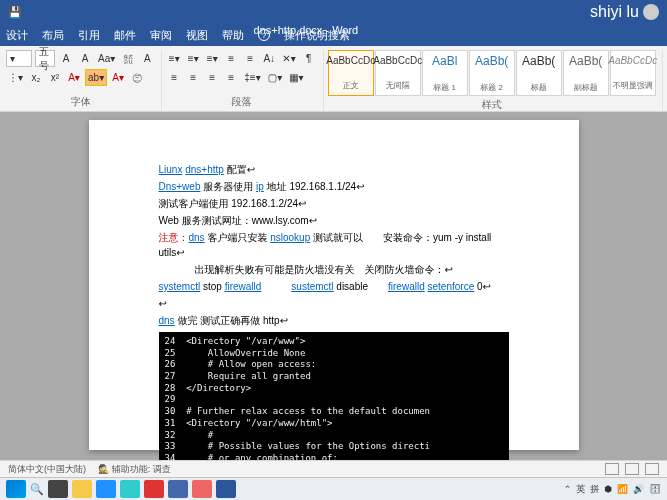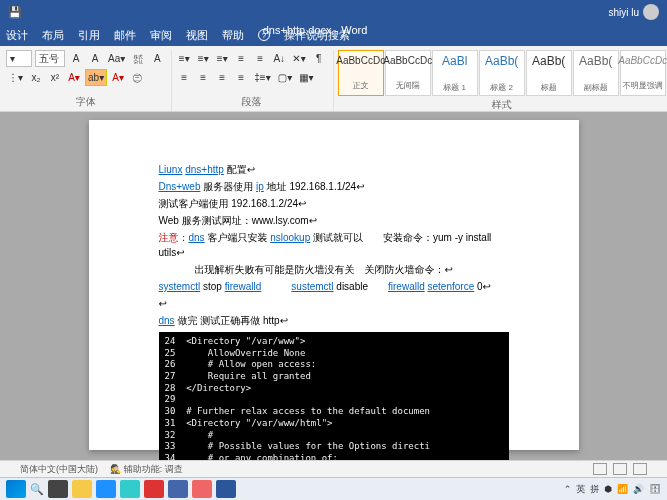--- a/index.html
+++ b/index.html
@@ -1,20 +1,20 @@
 <!DOCTYPE html>
 <html><head>
 <meta charset="utf-8">
 <style>
 * { margin: 0; padding: 0; box-sizing: border-box; font-family: "Microsoft YaHei", "Segoe UI", sans-serif; }
 body { width: 667px; height: 500px; overflow: hidden; background: #f3f3f3; font-size: 11px; color: #333; }
 
 .titlebar { height: 24px; background: #2b579a; color: #fff; display: flex; align-items: center; justify-content: space-between; padding: 0 8px; }
 .titlebar .title { font-size: 11px; flex: 1; text-align: center; margin-top: 36px; }
-.titlebar .user { font-size: 10px; display: flex; align-items: center; gap: 4px; }
+.titlebar .user { font-size: 16px; display: flex; align-items: center; gap: 4px; }
 .titlebar .avatar { width: 16px; height: 16px; border-radius: 50%; background: #ccc; display: inline-block; }
 
 .menubar { height: 22px; background: #2b579a; color: #fff; display: flex; align-items: center; padding: 0 6px; gap: 14px; font-size: 11px; }
 .menubar span { cursor: default; }
 .menubar .help-icon { width: 12px; height: 12px; border: 1px solid #fff; border-radius: 50%; display: inline-flex; align-items: center; justify-content: center; font-size: 8px; }
 
 .ribbon { height: 66px; background: #f3f3f3; border-bottom: 1px solid #d4d4d4; display: flex; padding: 4px 6px 0; gap: 4px; position: relative; }
 .ribbon-group { display: flex; flex-direction: column; justify-content: space-between; border-right: 1px solid #e1e1e1; padding: 0 6px 0 0; }
 .ribbon-controls { display: flex; flex-direction: column; gap: 2px; }
 .ribbon-row { display: flex; align-items: center; gap: 3px; font-size: 10px; }
@@ -30,21 +30,21 @@
 .style-item .name { font-size: 8px; color: #666; margin-top: 14px; }
 
 .canvas { height: 368px; background: #aaa; overflow: auto; padding: 8px 0 30px; display: flex; justify-content: center; }
 .page { width: 490px; background: #fff; box-shadow: 0 2px 6px rgba(0,0,0,.3); padding: 42px 70px 18px; font-size: 10px; line-height: 1.5; color: #000; }
 .page p { margin-bottom: 2px; }
 .link { color: #0563c1; text-decoration: underline; }
 .redtext { color: #c00; }
 
 .codeblock { background: #000; color: #eee; font-family: Consolas, monospace; font-size: 9px; padding: 4px 6px; margin: 4px 0; line-height: 1.3; white-space: pre; }
 
-.statusbar { position: fixed; bottom: 23px; left: 0; right: 0; height: 17px; background: #f3f3f3; border-top: 1px solid #d4d4d4; display: flex; align-items: center; padding: 0 20px; font-size: 9px; color: #555; gap: 12px; width: 667px; }
+.statusbar { position: fixed; bottom: 23px; left: 0; right: 0; height: 17px; background: #f3f3f3; border-top: 1px solid #d4d4d4; display: flex; align-items: center; padding: 0 8px; font-size: 9px; color: #555; gap: 12px; width: 667px; }
 .statusbar .right { margin-left: auto; display: flex; align-items: center; gap: 6px; }
 .view-btn { width: 14px; height: 12px; border: 1px solid #999; display: inline-block; }
 
 .taskbar { position: fixed; bottom: 0; left: 0; right: 0; height: 23px; background: #e8eef4; border-top: 1px solid #c4c4c4; display: flex; align-items: center; padding: 0 6px; gap: 4px; width: 667px; }
 .task-icon { width: 20px; height: 18px; border-radius: 2px; display: inline-block; }
 .task-sep { flex: 1; }
 .tray { display: flex; align-items: center; gap: 5px; font-size: 9px; color: #333; }
 </style>
 </head>
 <body>
@@ -68,21 +68,21 @@
   <span>帮助</span>
   <span class="help-icon">?</span>
   <span>操作说明搜索</span>
 </div>
 
 <div class="ribbon">
   <div class="ribbon-group">
     <div class="ribbon-controls">
       <div class="ribbon-row">
         <span class="combo" style="width:26px">▾</span>
-        <span class="combo" style="width:30px">五号</span>
+        <span class="combo" style="width:20px">五号</span>
         <span class="ribbon-btn">A</span>
         <span class="ribbon-btn">A</span>
         <span class="ribbon-btn">Aa▾</span>
         <span class="ribbon-btn">㍿</span>
         <span class="ribbon-btn">A</span>
       </div>
       <div class="ribbon-row">
         <span class="ribbon-btn">⋮▾</span>
         <span class="ribbon-btn">x₂</span>
         <span class="ribbon-btn">x²</span>

